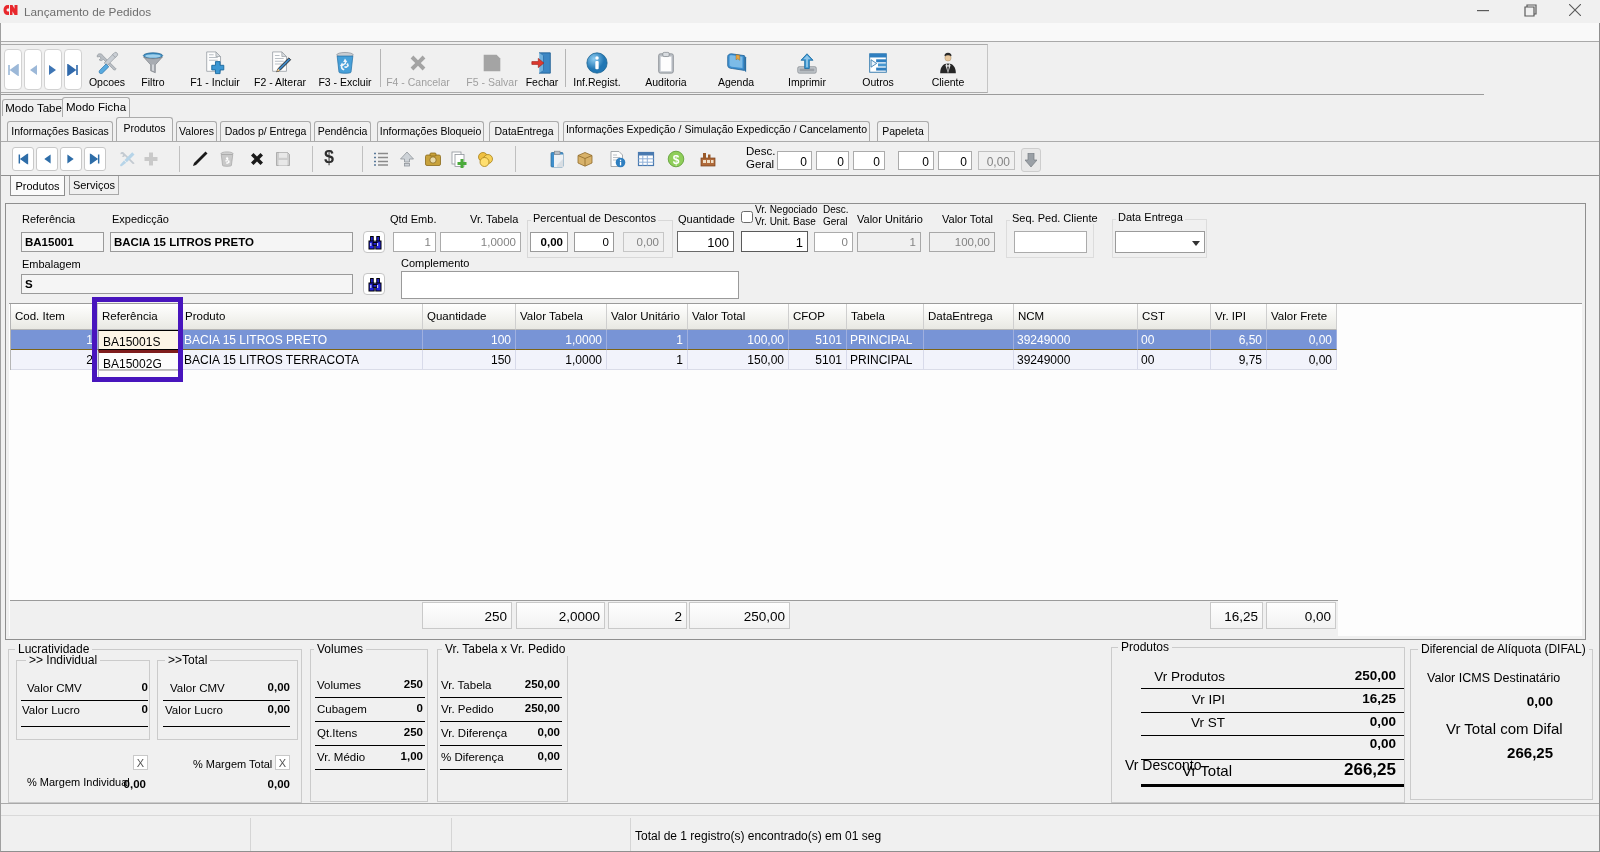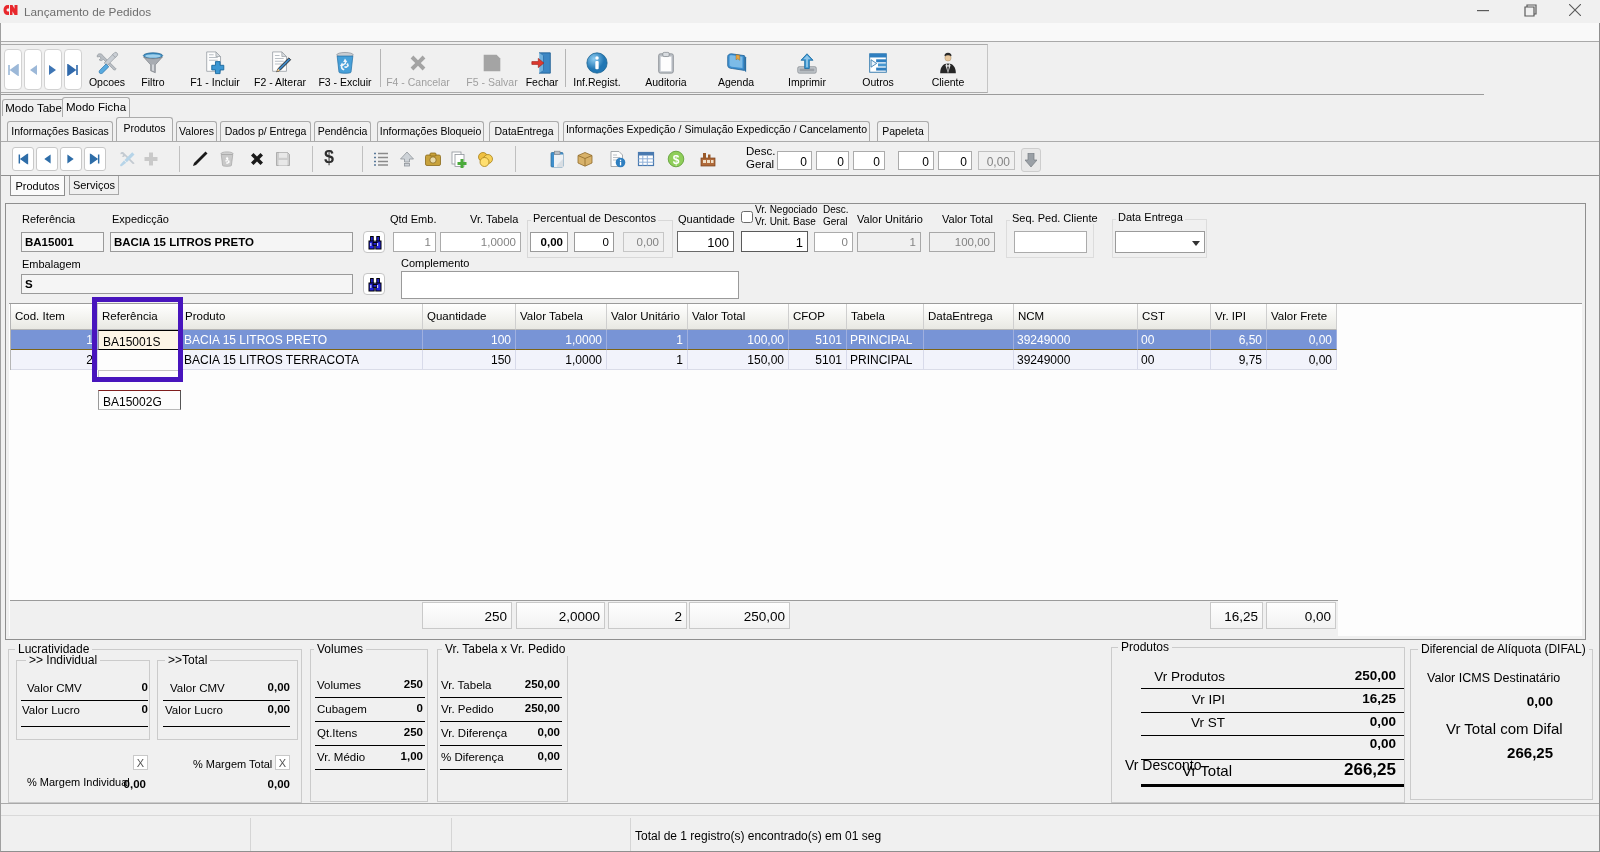--- a/index.html
+++ b/index.html
@@ -490,21 +490,21 @@
   <div class="gcell rw2 g4 r">1,0000</div>
   <div class="gcell rw2 g5 r">1</div>
   <div class="gcell rw2 g6 r">150,00</div>
   <div class="gcell rw2 g7 r">5101</div>
   <div class="gcell rw2 g8">PRINCIPAL</div>
   <div class="gcell rw2 g9"></div>
   <div class="gcell rw2 g10">39249000</div>
   <div class="gcell rw2 g11">00</div>
   <div class="gcell rw2 g12 r">9,75</div>
   <div class="gcell rw2 g13 r">0,00</div>
-  <div class="refcell" style="top:350px;background:#fdfdfd;border-top:1px solid #7f1d1d;border-bottom:1px solid #b9b9b9;margin-top:40px;">BA15002G</div>
+  <div class="refcell" style="top:350px;background:#fdfdfd;border-top:3px solid #7f1d1d;border-bottom:1px solid #b9b9b9;">BA15002G</div>
   <div class="refcell" style="top:370px;height:12px;background:#fdfdfd;border:1px solid #c5c5c5;"></div>
 </div>
 
 <div class="abs" id="gfooter"></div>
 <div id="fboxes">
   <div class="fbox" style="left:422px;width:90px">250</div>
   <div class="fbox" style="left:516px;width:89px">2,0000</div>
   <div class="fbox" style="left:608px;width:79px">2</div>
   <div class="fbox" style="left:689px;width:101px">250,00</div>
   <div class="fbox" style="left:1210px;width:53px">16,25</div>

